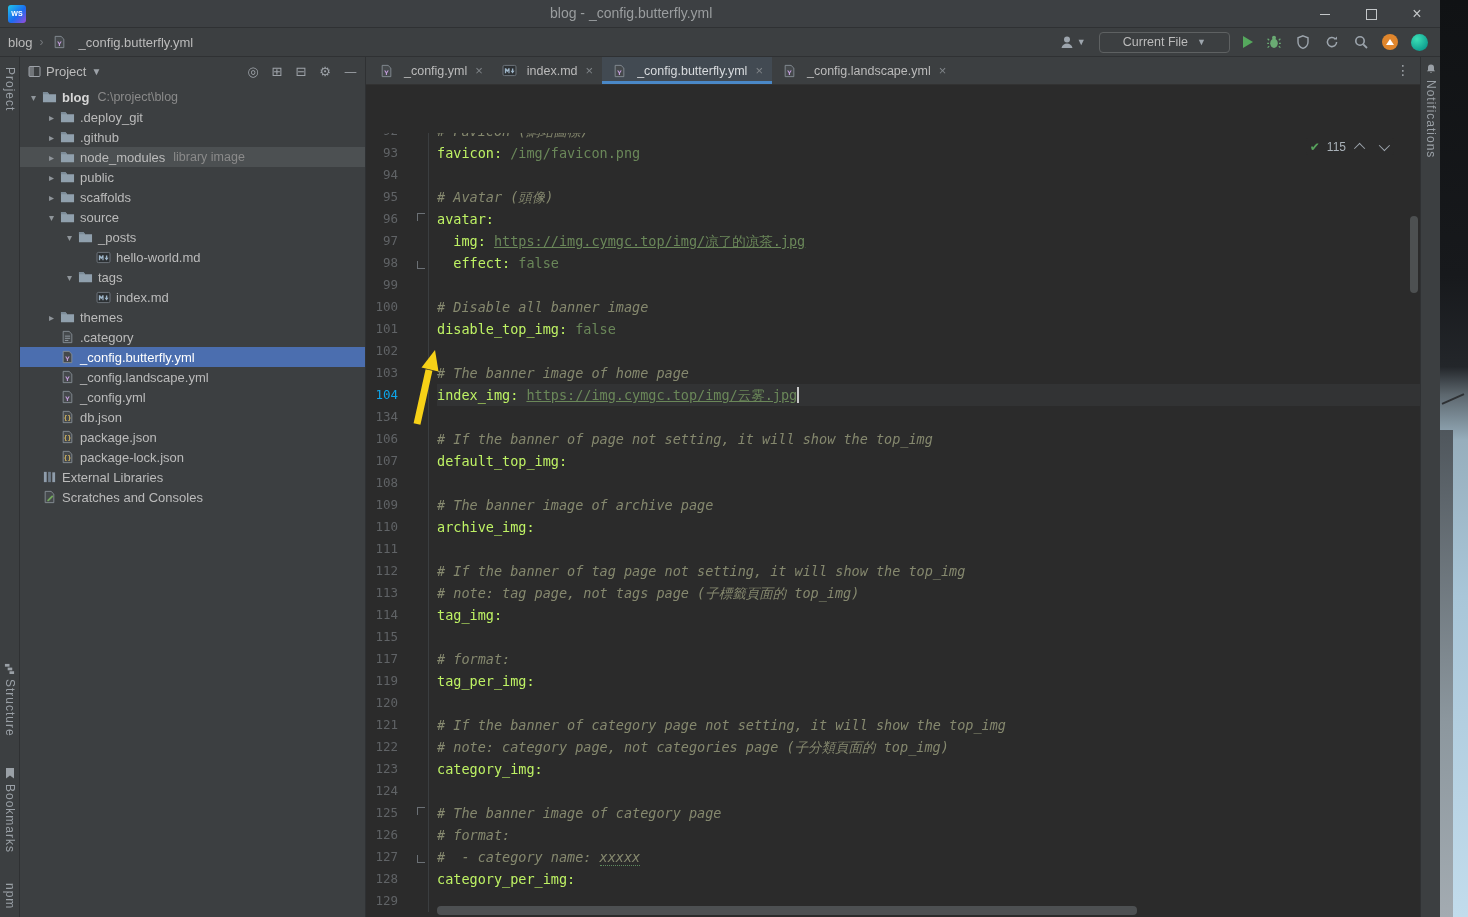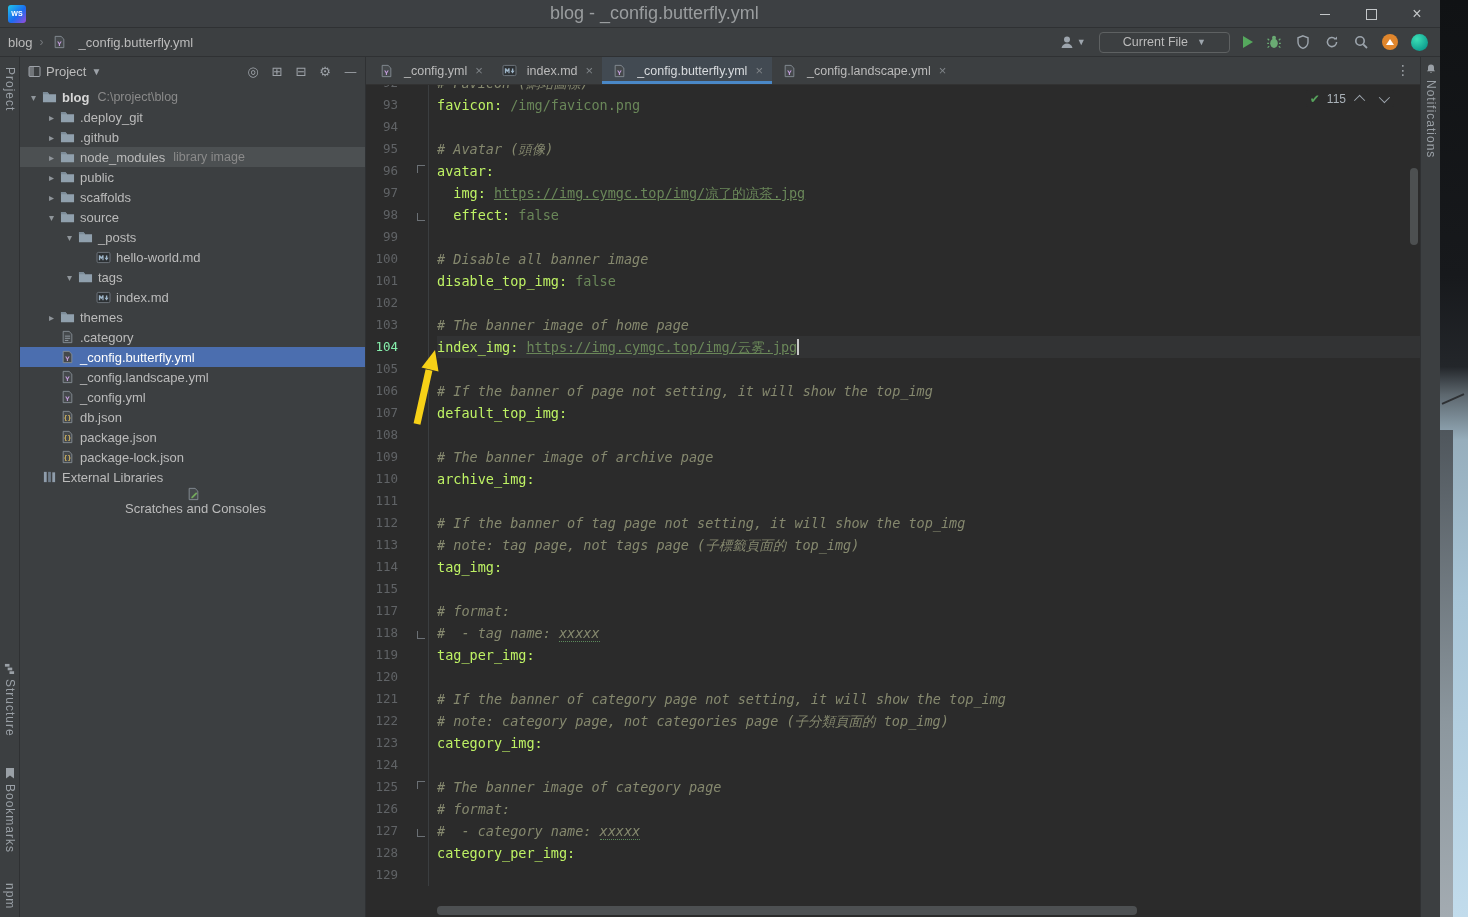--- a/index.html
+++ b/index.html
@@ -8,21 +8,21 @@
   .ide{position:absolute;left:0;top:0;width:1440px;height:917px;display:flex;flex-direction:column;background:#3c3f41;}
 
   
   .titlebar{height:28px;background:#3d4043;border-bottom:1px solid #2f3133;display:flex;align-items:center;
             padding-left:8px;position:relative;flex:none;box-sizing:border-box;}
   .logo{width:18px;height:18px;border-radius:3px;flex:none;margin-right:10px;
         background:linear-gradient(135deg,#22c5e8 0%,#1a6cf0 55%,#9a4bd8 100%);
         display:flex;align-items:center;justify-content:center;color:#fff;font-size:7px;font-weight:bold;}
   .menus{display:flex;align-items:center;}
   .menu-item{color:#bbbbbb;font-size:13px;padding:0 9px;line-height:28px;cursor:default;}
-  .win-title{position:absolute;left:550px;top:0;line-height:27px;color:#9a9d9f;font-size:18px;}
+  .win-title{position:absolute;left:550px;top:0;line-height:27px;color:#9a9d9f;font-size:14px;}
   .win-controls{position:absolute;right:0;top:0;height:28px;display:flex;}
   .win-btn{width:46px;height:28px;display:flex;align-items:center;justify-content:center;color:#c4c7c9;}
   .mini-line{width:10px;height:1px;background:#c4c7c9;display:inline-block;}
   .max-box{width:9px;height:9px;border:1px solid #c4c7c9;display:inline-block;}
   .close-x{font-size:16px;line-height:1;}
 
   
   .navbar{height:29px;background:#3c3f41;border-bottom:1px solid #2f3133;display:flex;align-items:center;
           padding:0 8px;flex:none;box-sizing:border-box;}
   .breadcrumbs{display:flex;align-items:center;gap:7px;font-size:13px;color:#bbbbbb;}
@@ -65,32 +65,32 @@
   
   .editor-col{flex:1;display:flex;flex-direction:column;min-width:0;background:#2b2b2b;}
   .tab-bar{height:28px;flex:none;background:#3c3f41;border-bottom:1px solid #323232;display:flex;
            align-items:stretch;position:relative;padding-left:3px;box-sizing:border-box;}
   .tabs-wrap{display:flex;align-items:stretch;}
   .tab{display:flex;align-items:center;padding:0 9px;gap:5px;color:#bbbbbb;font-size:12.5px;cursor:default;}
   .tab.active{background:#424a52;box-shadow:inset 0 -3px 0 #4a88c7;color:#d8dbde;}
   .tab-close{color:#7f8488;font-size:13px;margin-left:3px;line-height:1;}
   .tab-more{position:absolute;right:10px;top:5px;color:#9da2a8;font-size:14px;font-family:"DejaVu Sans",sans-serif;}
 
-  .editor{flex:1;position:relative;overflow:hidden;background:#2b2b2b;}
+  .editor{flex:1;position:relative;overflow:hidden;background:#2b2b2b;margin-top:48px;}
   .code-lines{margin-top:-13px;}
   .cl{display:flex;height:22px;line-height:22px;font-family:"DejaVu Sans Mono",monospace;font-size:13.5px;white-space:pre;}
   .ln{width:32px;flex:none;text-align:right;color:#606366;font-size:12.5px;}
   .fold{width:30px;flex:none;position:relative;border-right:1px solid #3b3e40;margin-right:8px;}
   .fold-start::after{content:'';position:absolute;right:3px;top:5px;width:7px;height:7px;
                      border-left:1px solid #6b7075;border-top:1px solid #6b7075;}
   .fold-end::after{content:'';position:absolute;right:3px;bottom:5px;width:7px;height:7px;
                    border-left:1px solid #6b7075;border-bottom:1px solid #6b7075;}
   .ct{flex:1;color:#a9b7c6;}
   .cl.active .ct{background:#323334;}
-  .cl.active .ln{color:#86efac;}
+  .cl.active .ln{color:#0ea5e9;}
   .tk-c{color:#85886e;font-style:italic;}
   .tk-k{color:#bef264;}
   .tk-v{color:#6a8759;}
   .tk-u{color:#6a8759;text-decoration:underline;}
   .tk-x{color:#85886e;font-style:italic;border-bottom:1px dotted #5c8a5c;}
   .tk-t{color:#a9b7c6;}
   .caret{display:inline-block;width:2px;height:16px;background:#c8c8c8;vertical-align:middle;margin-top:-3px;}
 
   .inspections{position:absolute;top:5px;right:26px;display:flex;align-items:center;gap:7px;
                font-size:12px;background:rgba(43,43,43,.92);padding:1px 4px;border-radius:3px;}
@@ -437,21 +437,21 @@
             <span class="chevron"></span>
             <span class="icn">
               <svg width="15" height="14" viewBox="0 0 16 15">
                 <rect x="2" y="2" width="3" height="11" fill="#8f9dab"></rect>
                 <rect x="6.5" y="2" width="3" height="11" fill="#6f7d8b"></rect>
                 <rect x="11" y="2.5" width="3" height="10.5" fill="#8f9dab"></rect>
               </svg>
             </span>
             <span class="tree-label">External Libraries</span>
           </div>
-          <div class="tree-row" style="padding-left: 6px; flex-direction: column;">
+          <div class="tree-row" style="padding-left: 6px;">
             <span class="chevron"></span>
             <span class="icn">
               <svg width="13" height="14" viewBox="0 0 15 16">
                 <path d="M2.5 1.5h6.8l3.2 3.2v9.8H2.5z" fill="#45494c" stroke="#8a9299"></path>
                 <path d="M5 11.5 10.5 6l1.5 1.5L6.5 13H5z" fill="#73a85c"></path>
               </svg>
             </span>
             <span class="tree-label">Scratches and Consoles</span>
           </div>
         </div>
@@ -512,33 +512,32 @@
             <div class="cl"><span class="ln">95</span><span class="fold"></span><span class="ct"><span class="tk-c"># Avatar (頭像)</span></span></div>
             <div class="cl"><span class="ln">96</span><span class="fold fold-start"></span><span class="ct"><span class="tk-k">avatar:</span></span></div>
             <div class="cl"><span class="ln">97</span><span class="fold"></span><span class="ct"><span class="tk-t">  </span><span class="tk-k">img:</span><span class="tk-t"> </span><span class="tk-u">https://img.cymgc.top/img/凉了的凉茶.jpg</span></span></div>
             <div class="cl"><span class="ln">98</span><span class="fold fold-end"></span><span class="ct"><span class="tk-t">  </span><span class="tk-k">effect:</span><span class="tk-v"> false</span></span></div>
             <div class="cl"><span class="ln">99</span><span class="fold"></span><span class="ct"></span></div>
             <div class="cl"><span class="ln">100</span><span class="fold"></span><span class="ct"><span class="tk-c"># Disable all banner image</span></span></div>
             <div class="cl"><span class="ln">101</span><span class="fold"></span><span class="ct"><span class="tk-k">disable_top_img:</span><span class="tk-v"> false</span></span></div>
             <div class="cl"><span class="ln">102</span><span class="fold"></span><span class="ct"></span></div>
             <div class="cl"><span class="ln">103</span><span class="fold"></span><span class="ct"><span class="tk-c"># The banner image of home page</span></span></div>
             <div class="cl active"><span class="ln">104</span><span class="fold"></span><span class="ct"><span class="tk-k">index_img:</span><span class="tk-t"> </span><span class="tk-u">https://img.cymgc.top/img/云雾.jpg</span><span class="caret"></span></span></div>
-            <div class="cl"><span class="ln">105</span><span class="fold"></span><span class="ct"></span></div>
+            <div class="cl"><span class="ln">134</span><span class="fold"></span><span class="ct"></span></div>
             <div class="cl"><span class="ln">106</span><span class="fold"></span><span class="ct"><span class="tk-c"># If the banner of page not setting, it will show the top_img</span></span></div>
             <div class="cl"><span class="ln">107</span><span class="fold"></span><span class="ct"><span class="tk-k">default_top_img:</span></span></div>
             <div class="cl"><span class="ln">108</span><span class="fold"></span><span class="ct"></span></div>
             <div class="cl"><span class="ln">109</span><span class="fold"></span><span class="ct"><span class="tk-c"># The banner image of archive page</span></span></div>
             <div class="cl"><span class="ln">110</span><span class="fold"></span><span class="ct"><span class="tk-k">archive_img:</span></span></div>
             <div class="cl"><span class="ln">111</span><span class="fold"></span><span class="ct"></span></div>
             <div class="cl"><span class="ln">112</span><span class="fold"></span><span class="ct"><span class="tk-c"># If the banner of tag page not setting, it will show the top_img</span></span></div>
             <div class="cl"><span class="ln">113</span><span class="fold"></span><span class="ct"><span class="tk-c"># note: tag page, not tags page (子標籤頁面的 top_img)</span></span></div>
             <div class="cl"><span class="ln">114</span><span class="fold"></span><span class="ct"><span class="tk-k">tag_img:</span></span></div>
             <div class="cl"><span class="ln">115</span><span class="fold"></span><span class="ct"></span></div>
             <div class="cl"><span class="ln">117</span><span class="fold"></span><span class="ct"><span class="tk-c"># format:</span></span></div>
-            <div class="cl"><span class="ln">118</span><span class="fold fold-end"></span><span class="ct"><span class="tk-c">#  - tag name: </span><span class="tk-x">xxxxx</span></span></div>
             <div class="cl"><span class="ln">119</span><span class="fold"></span><span class="ct"><span class="tk-k">tag_per_img:</span></span></div>
             <div class="cl"><span class="ln">120</span><span class="fold"></span><span class="ct"></span></div>
             <div class="cl"><span class="ln">121</span><span class="fold"></span><span class="ct"><span class="tk-c"># If the banner of category page not setting, it will show the top_img</span></span></div>
             <div class="cl"><span class="ln">122</span><span class="fold"></span><span class="ct"><span class="tk-c"># note: category page, not categories page (子分類頁面的 top_img)</span></span></div>
             <div class="cl"><span class="ln">123</span><span class="fold"></span><span class="ct"><span class="tk-k">category_img:</span></span></div>
             <div class="cl"><span class="ln">124</span><span class="fold"></span><span class="ct"></span></div>
             <div class="cl"><span class="ln">125</span><span class="fold fold-start"></span><span class="ct"><span class="tk-c"># The banner image of category page</span></span></div>
             <div class="cl"><span class="ln">126</span><span class="fold"></span><span class="ct"><span class="tk-c"># format:</span></span></div>
             <div class="cl"><span class="ln">127</span><span class="fold fold-end"></span><span class="ct"><span class="tk-c">#  - category name: </span><span class="tk-x">xxxxx</span></span></div>
             <div class="cl"><span class="ln">128</span><span class="fold"></span><span class="ct"><span class="tk-k">category_per_img:</span></span></div>

